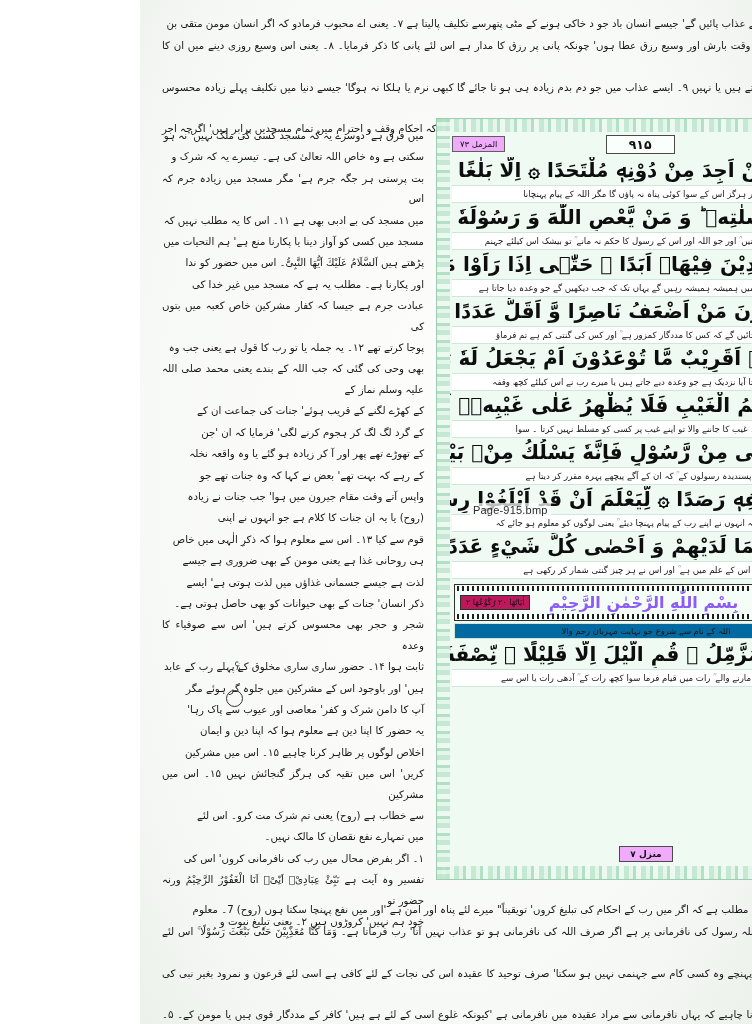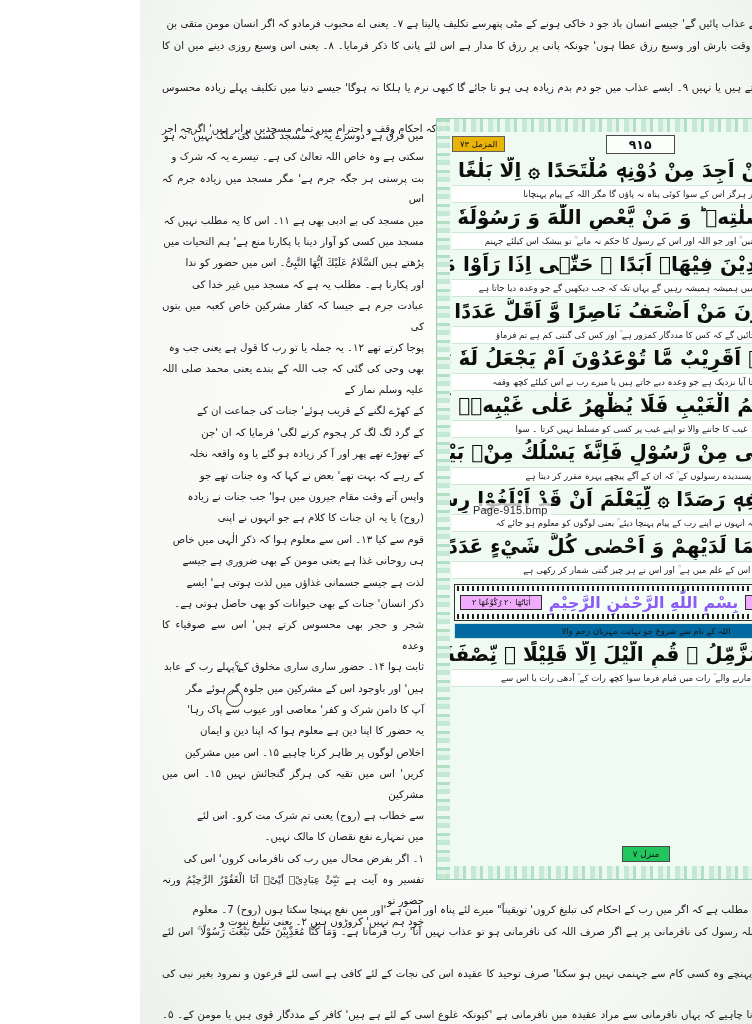--- a/index.html
+++ b/index.html
@@ -95,21 +95,21 @@
   }
 
   
   #panel-header{
     position:relative;height:22px;margin:1px 2px 2px 2px;
     display:flex;align-items:center;justify-content:space-between;
     direction:rtl;
   }
   .hdr-box{
     border:1px solid #5f5f5f;
-    background:#eab308;
+    background:#f0abfc;
     font-size:8.5px;line-height:1;
     padding:3px 7px;
     color:#141414;
     white-space:nowrap;
     font-family:"DejaVu Sans","Liberation Sans",sans-serif;
   }
   .hdr-page{
     border:1px solid #4a4a4a;background:#fbfffc;
     font-size:12.5px;font-weight:bold;letter-spacing:1px;
     padding:1px 22px;color:#111;
@@ -155,42 +155,42 @@
     background:repeating-linear-gradient(90deg,#1f1f1f 0 2px,transparent 2px 5px);
   }
   #surah-box:before{top:1px;}
   #surah-box:after{bottom:1px;}
   #surah-inner{
     margin:6px 3px;
     display:flex;align-items:center;justify-content:space-between;
     direction:rtl;gap:4px;
   }
   .surah-cell{
-    border:1px solid #2e2e2e;background:#f0abfc;
-    font-size:8px;padding:2px 11px;color:#111;white-space:nowrap;
+    border:1px solid #2e2e2e;background:#be185d;
+    font-size:8px;padding:2px 5px;color:#111;white-space:nowrap;
   }
   #bismillah{
     flex:1;text-align:center;font-size:16px;color:#8b5cf6;
     white-space:nowrap;font-weight:700;
   }
   #bismillah-trans{
     background:#0369a1;border:1px solid #cfe7d8;
     margin:2px 4px;padding:2px 6px;
     text-align:center;font-size:8.4px;color:#151515;direction:rtl;
     white-space:nowrap;overflow:hidden;
   }
 
   
   #panel-footer{
     position:absolute;left:0;right:0;bottom:2px;height:20px;
     display:flex;align-items:center;justify-content:center;
   }
   #manzil-box{
-    border:1px solid #4a4a4a;background:#22c55e;
-    font-size:9px;padding:2px 10px;color:#111;
+    border:1px solid #4a4a4a;background:#f0abfc;
+    font-size:9px;padding:2px 10px;color:#111;font-weight:bold;
   }
 
   
   #watermark{
     position:absolute;left:330px;top:503px;
     font-family:"Liberation Sans",sans-serif;
     font-size:11px;color:#2a2a2a;
     background:rgba(255,255,255,.72);
     padding:1px 3px;
     direction:ltr;

